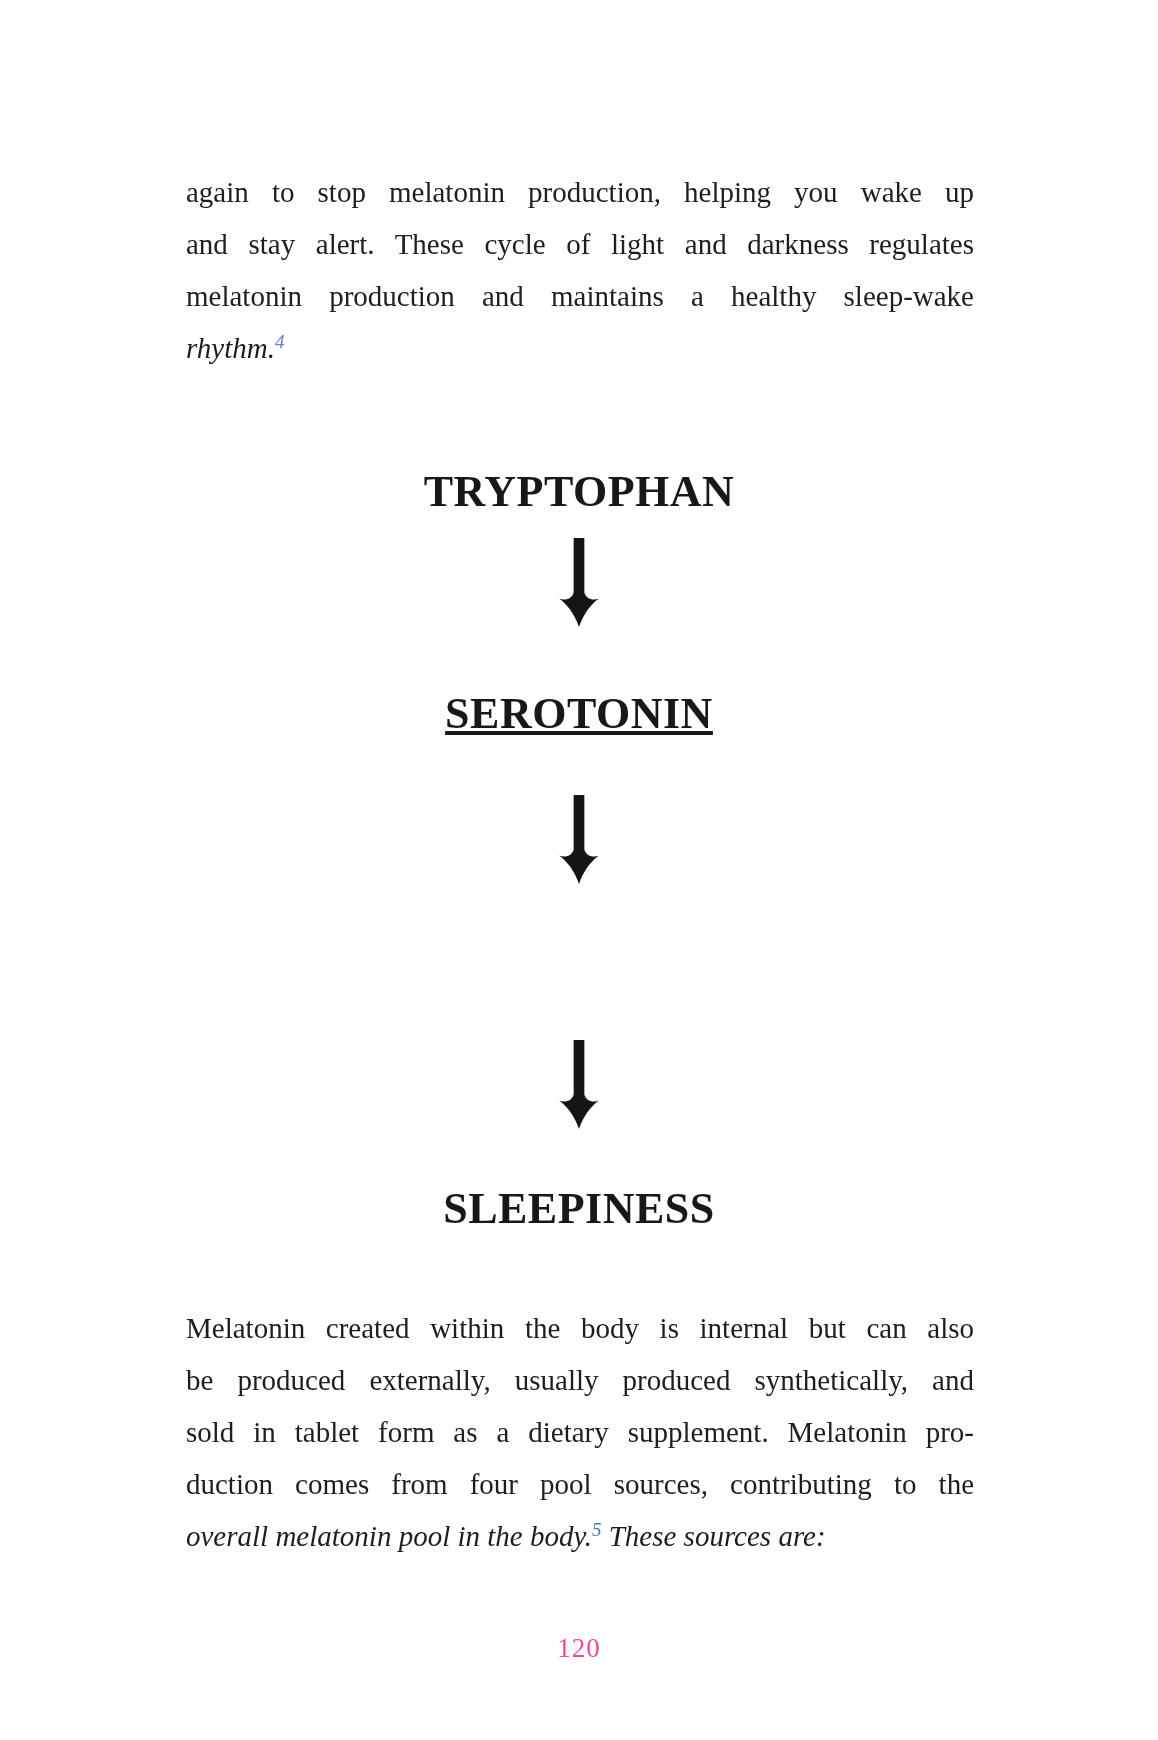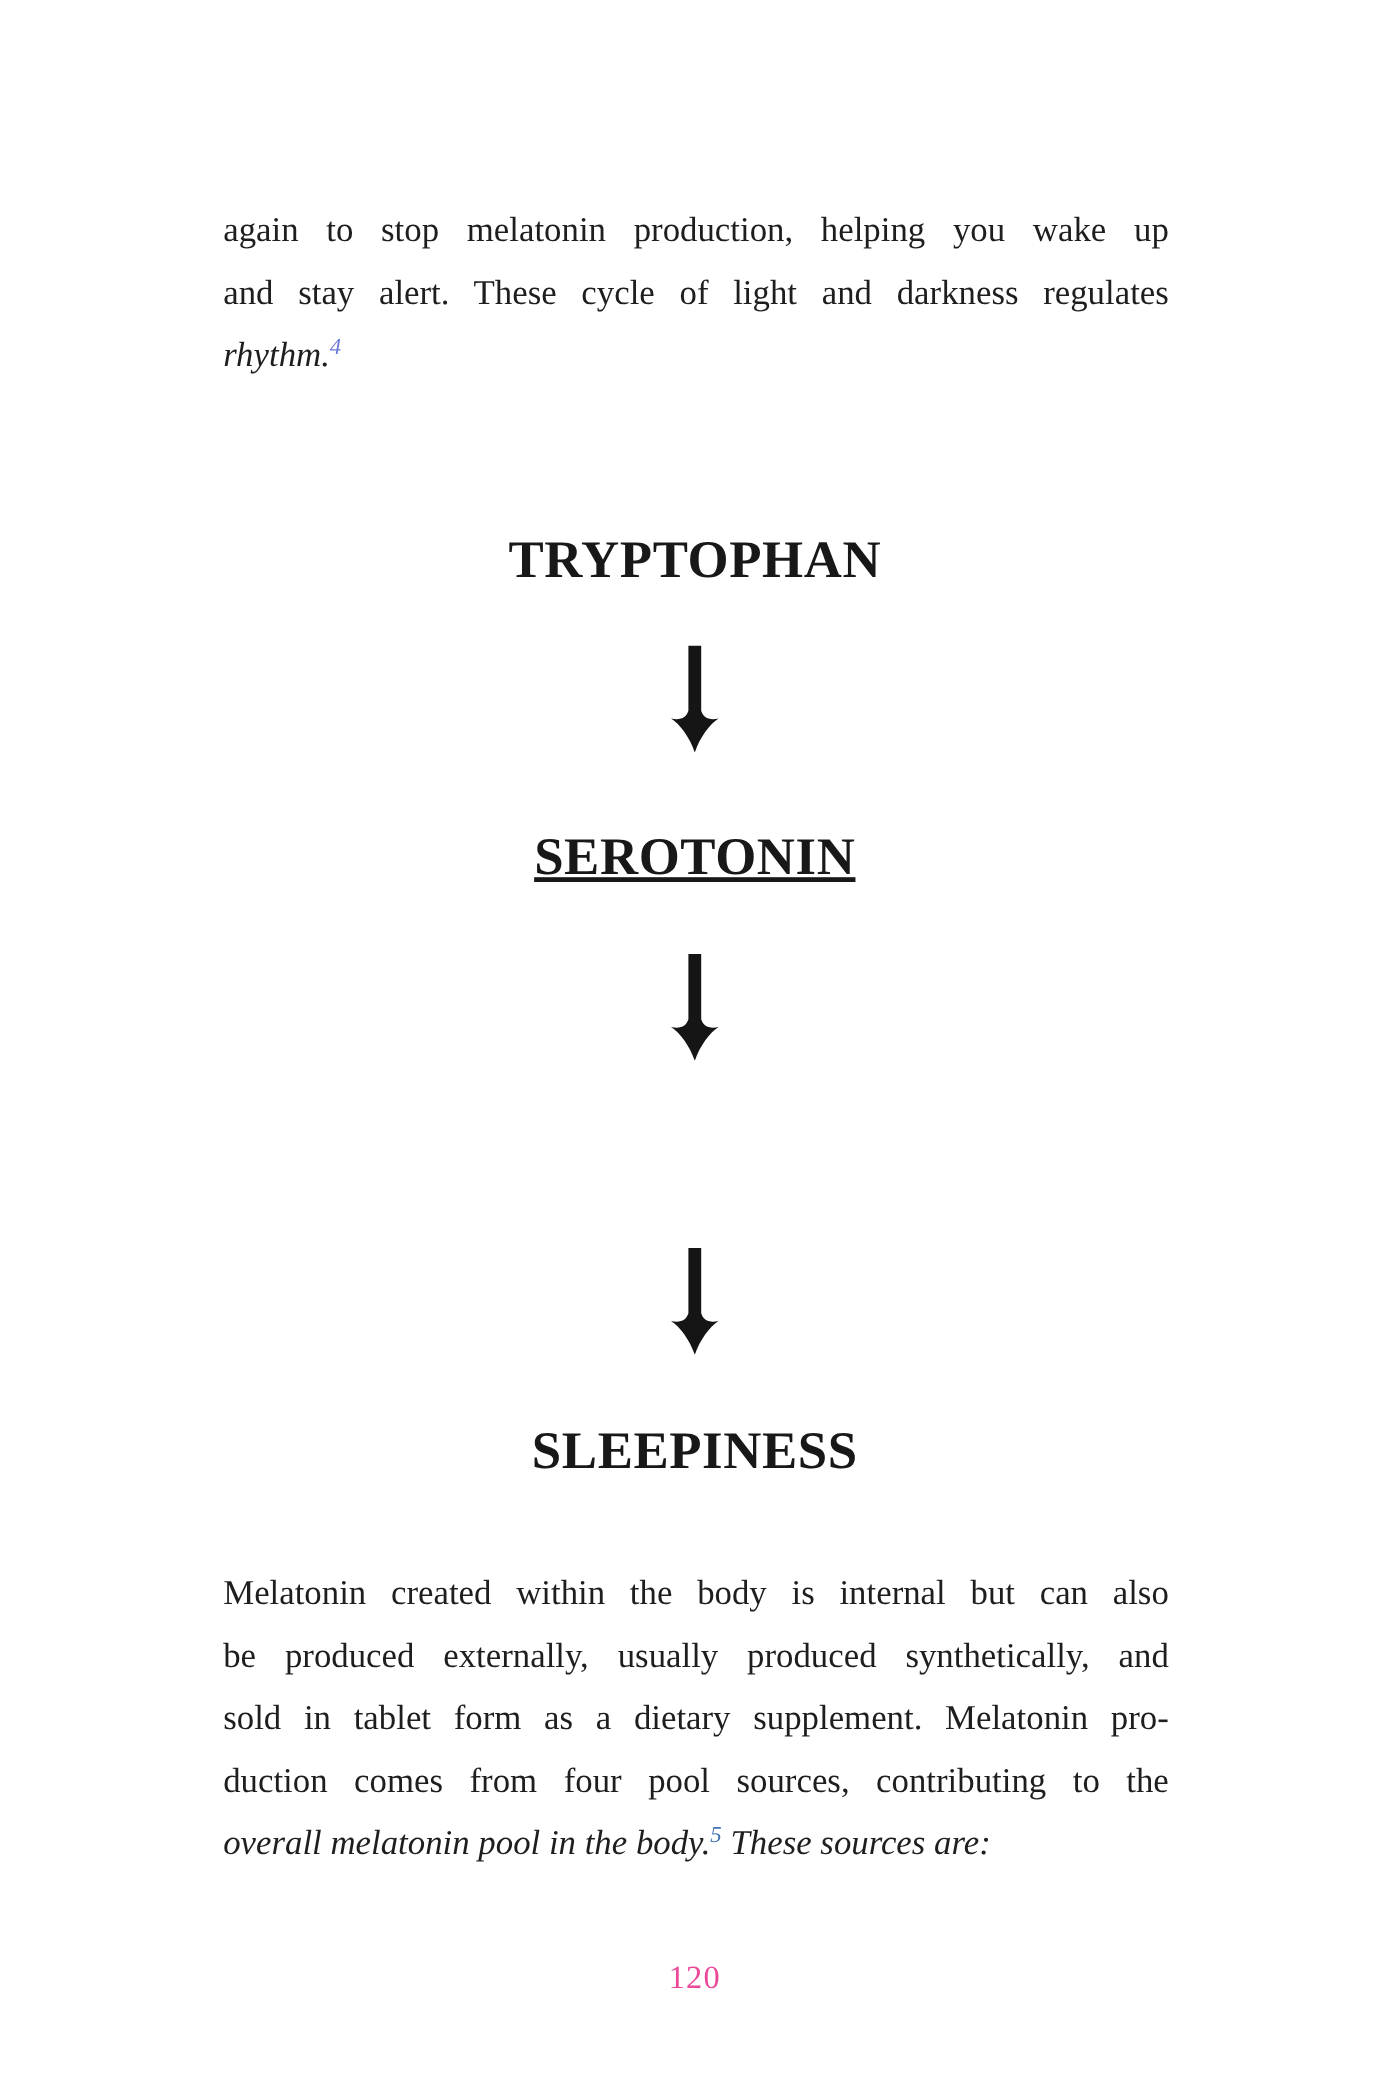--- a/index.html
+++ b/index.html
@@ -49,21 +49,21 @@
     left: 0;
     right: 0;
     text-align: center;
     font-family: "Liberation Serif", "DejaVu Serif", serif;
     font-weight: bold;
     font-size: 44px;
     line-height: 44px;
     letter-spacing: 0.5px;
     color: #181818;
   }
-  .step-1 { top: 445px; }
+  .step-1 { top: 470px; }
   .step-2 { top: 692px; text-decoration: underline; }
   .step-3 { top: 937px; }
   .step-4 { top: 1187px; }
   .arrow-row {
     position: absolute;
     left: 0;
     right: 0;
     text-align: center;
     line-height: 0;
   }
@@ -89,20 +89,21 @@
   }
 </style>
 </head>
 <body>
 
 <div class="page">
 
   <div class="text-column para-1">
     <div class="jline">again to stop melatonin production, helping you wake up</div>
     <div class="jline">and stay alert. These cycle of light and darkness regulates</div>
+    <div class="jline">melatonin production and maintains a healthy sleep-wake</div>
     <div class="lline"><span>rhythm.</span><sup class="fn fn4">4</sup></div>
   </div>
 
   <div class="diagram-step step-1">TRYPTOPHAN</div>
 
   <div class="arrow-row arrow-1">
     <svg viewBox="0 0 40 90" aria-hidden="true">
       <path d="M20 90 C15.5 77 7.5 66.5 0 61.5 C8 63.5 13 60.5 14.6 55 L14.6 0 L25.4 0 L25.4 55 C27 60.5 32 63.5 40 61.5 C32.5 66.5 24.5 77 20 90 Z"></path>
     </svg>
   </div>

